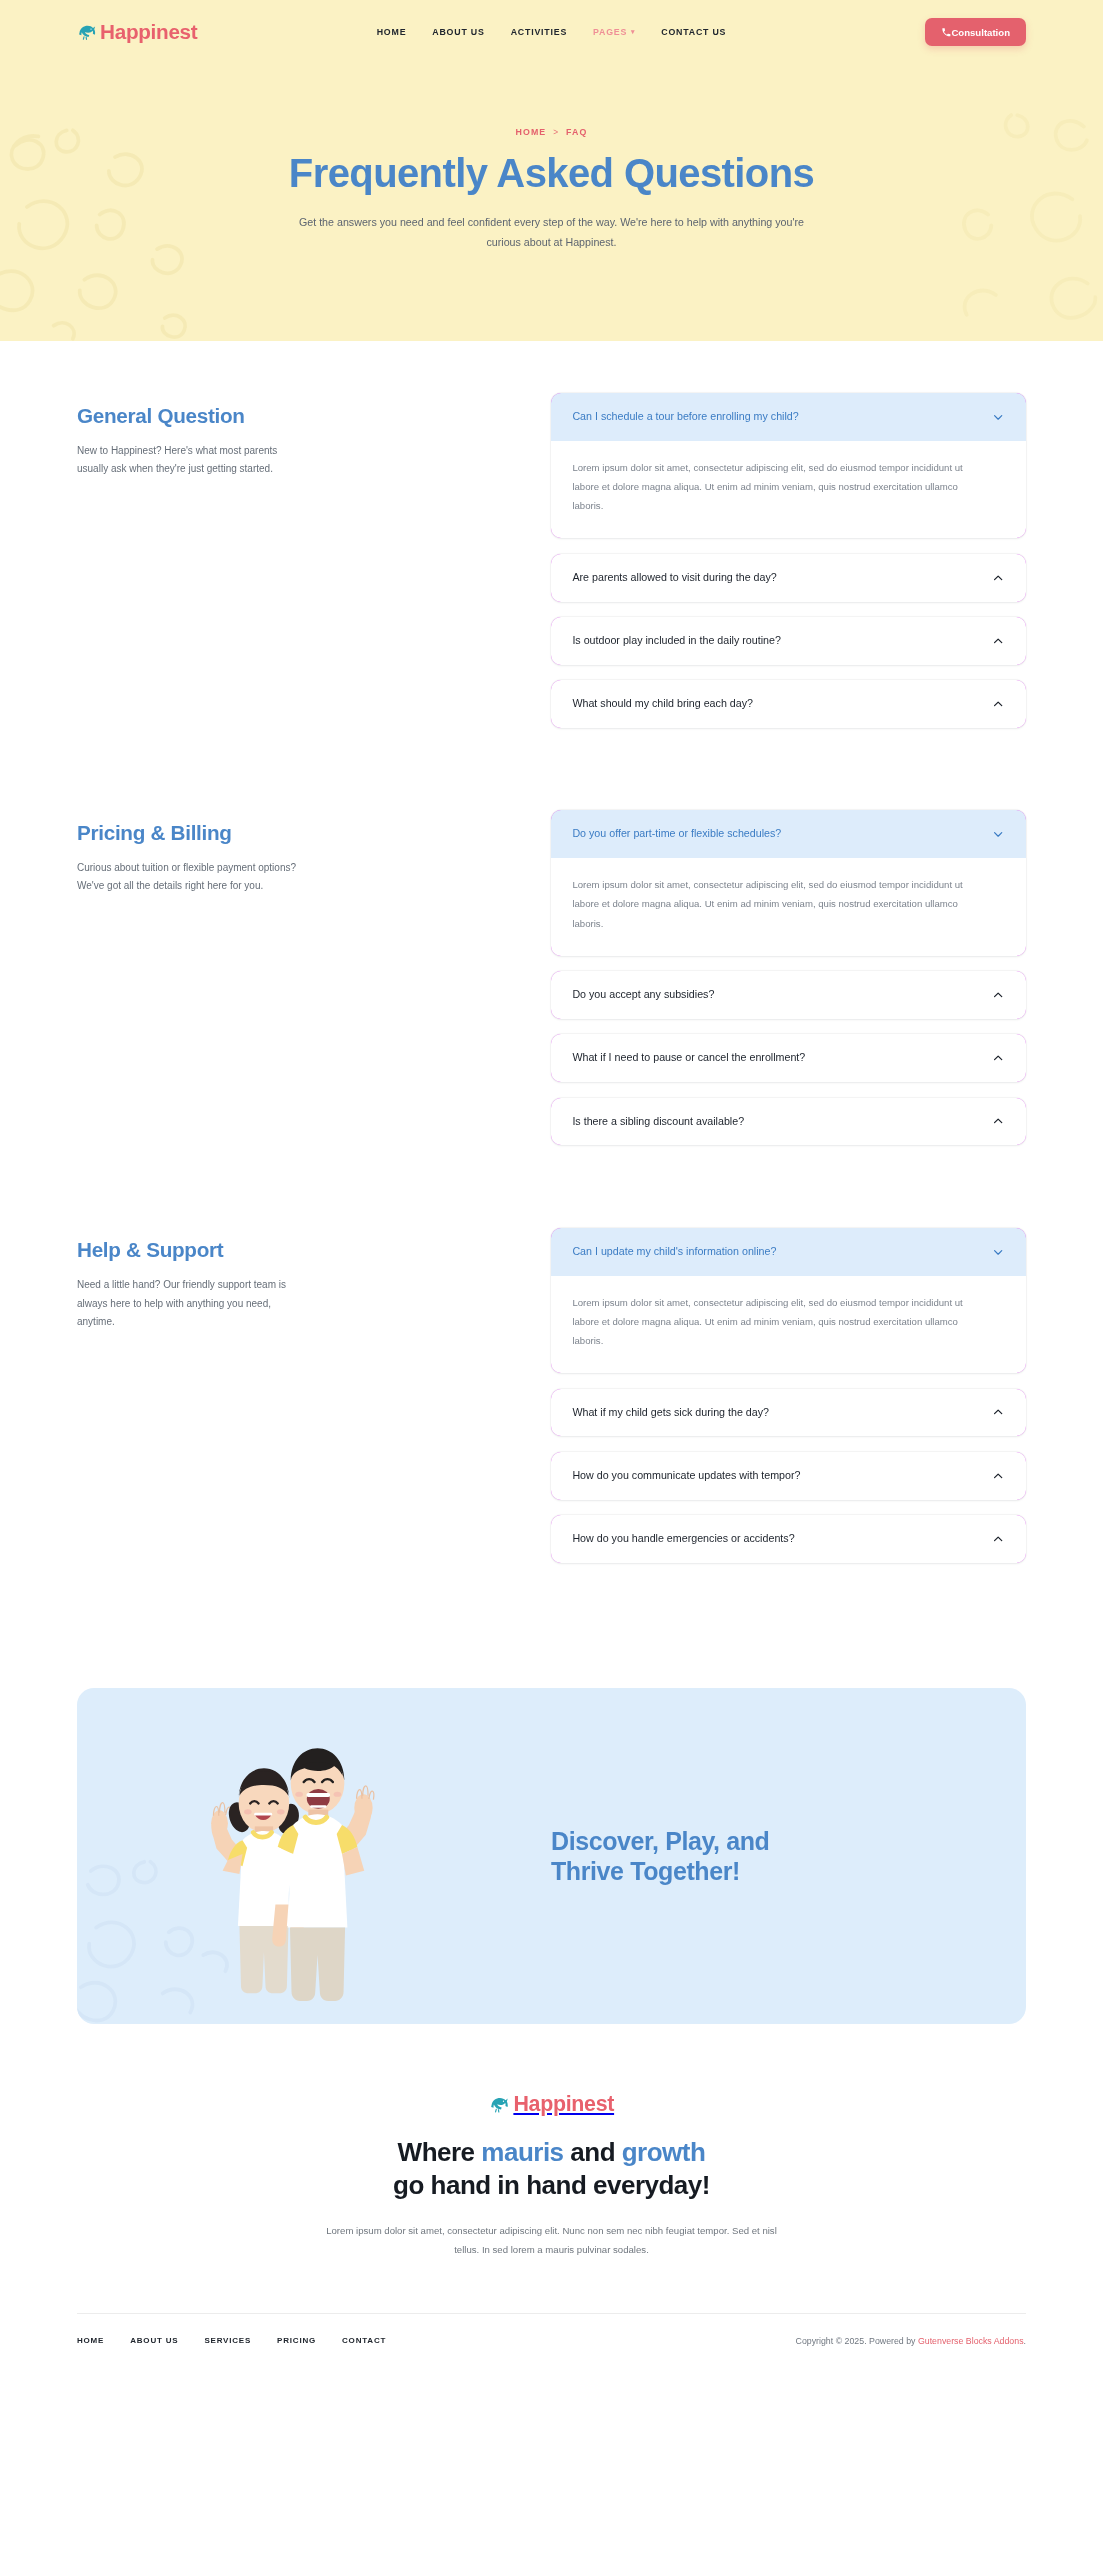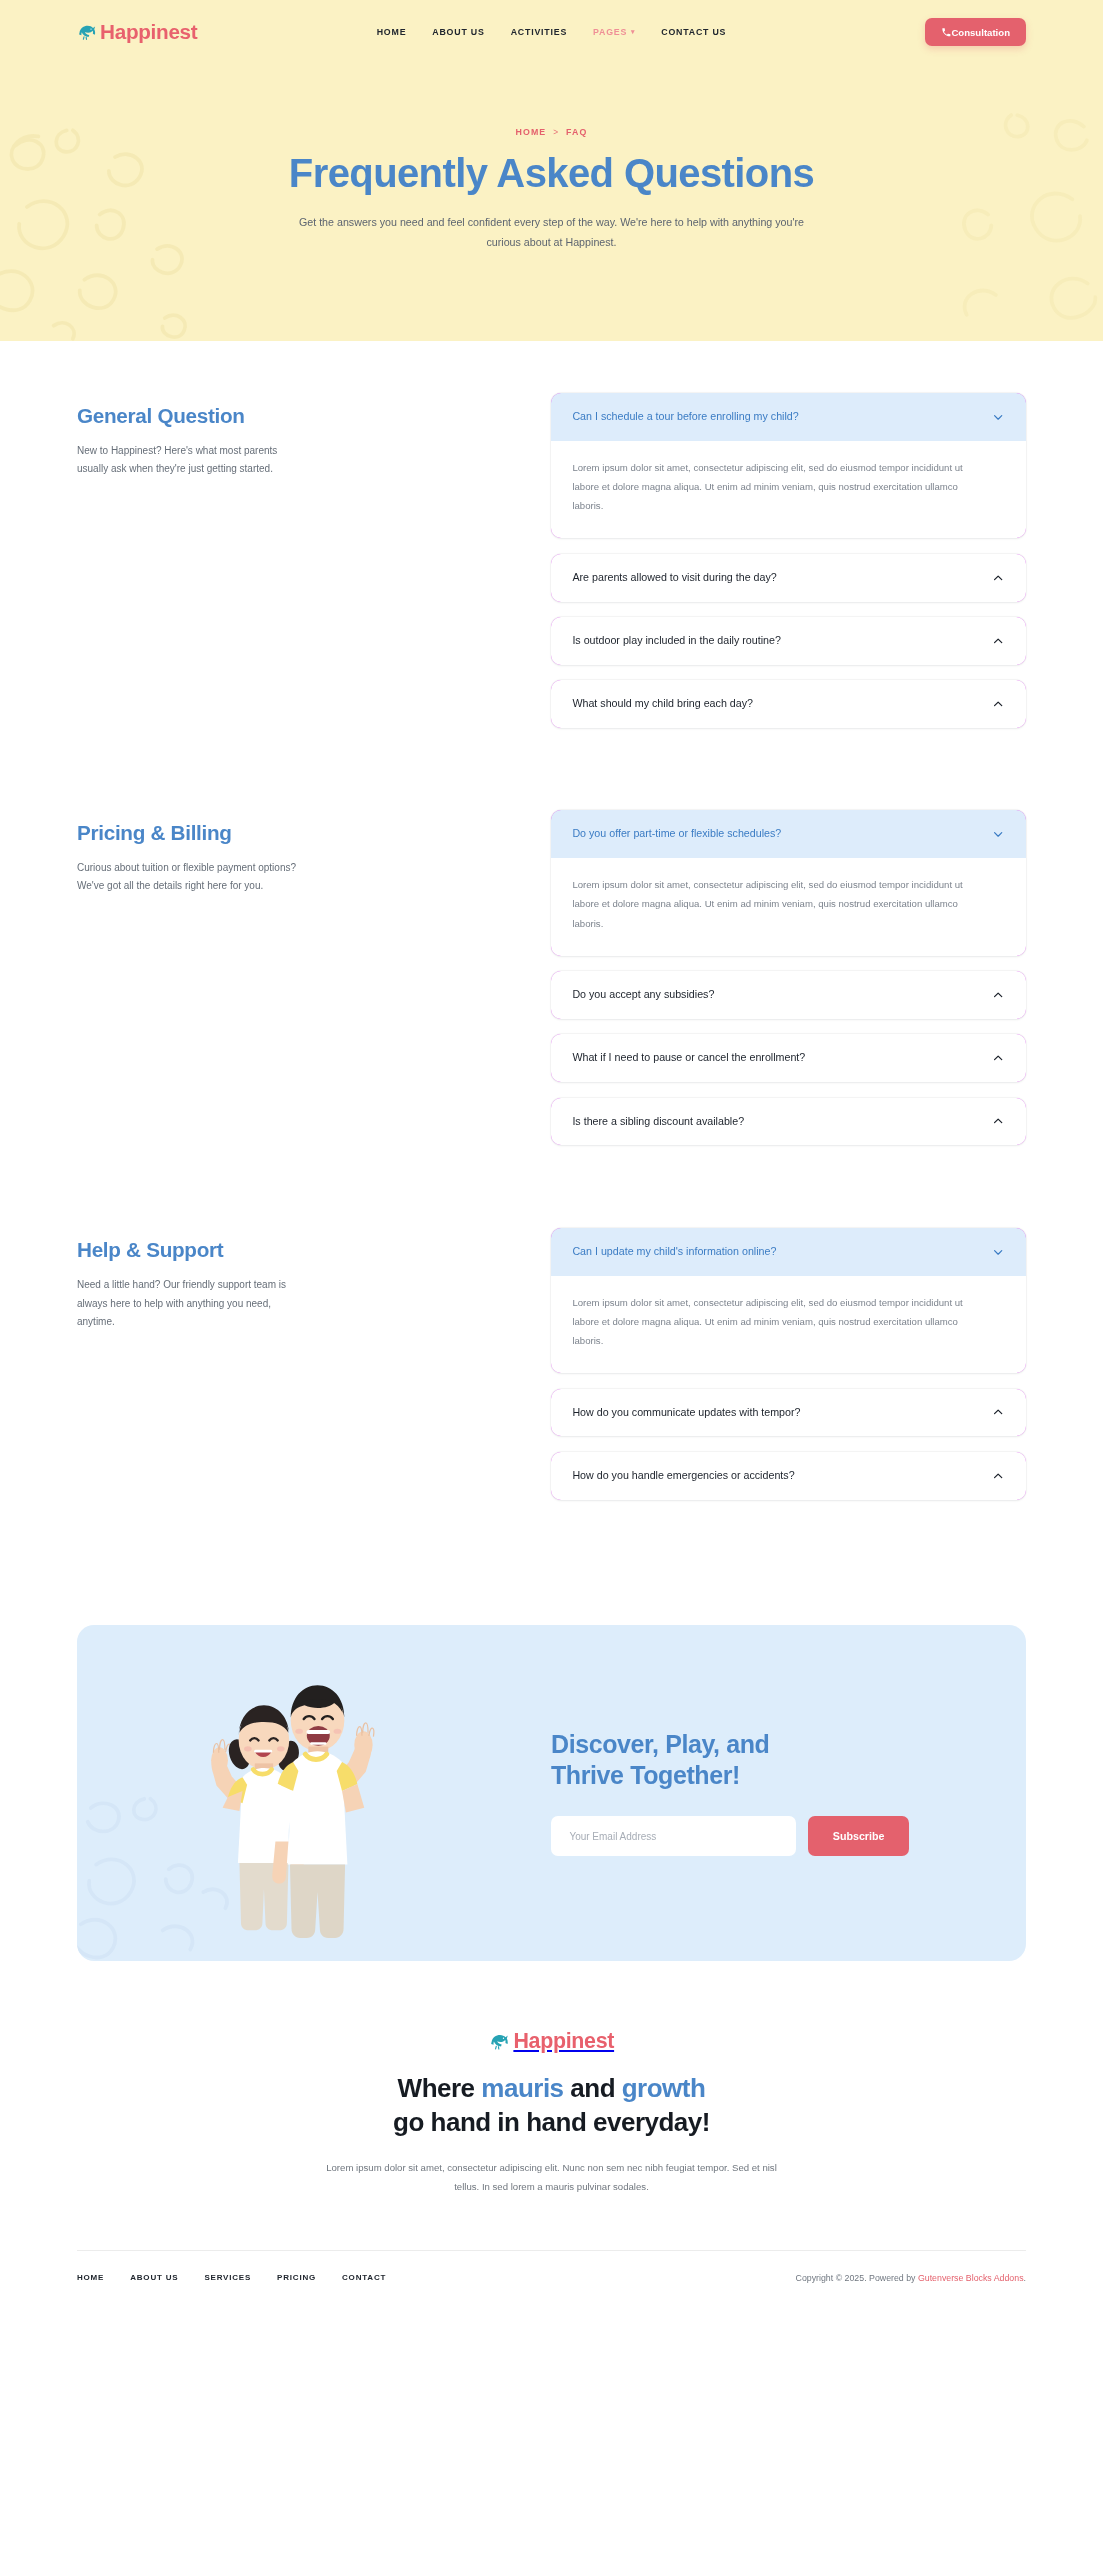--- a/index.html
+++ b/index.html
@@ -528,20 +528,31 @@
                 <polyline points="5 9 12 16 19 9"></polyline>
               </svg>
             </span>
         </div>
         <div class="acc-body">
             <p>Lorem ipsum dolor sit amet, consectetur adipiscing elit, sed do eiusmod tempor incididunt ut labore et dolore magna aliqua. Ut enim ad minim veniam, quis nostrud exercitation ullamco laboris.</p>
           </div>
       </div>
       <div class="acc">
         <div class="acc-head">
+          <span class="acc-q">What if my child gets sick during the day?</span>
+          <span class="acc-chev">
+              <svg viewBox="0 0 24 24" fill="none" stroke="currentColor" stroke-width="2.4" stroke-linecap="round" stroke-linejoin="round">
+                <polyline points="5 15 12 8 19 15"></polyline>
+              </svg>
+            </span>
+        </div>
+
+      </div>
+      <div class="acc">
+        <div class="acc-head">
           <span class="acc-q">How do you communicate updates with tempor?</span>
           <span class="acc-chev">
               <svg viewBox="0 0 24 24" fill="none" stroke="currentColor" stroke-width="2.4" stroke-linecap="round" stroke-linejoin="round">
                 <polyline points="5 15 12 8 19 15"></polyline>
               </svg>
             </span>
         </div>
 
       </div>
       <div class="acc">
@@ -650,24 +661,20 @@
 
         <path d="M158 314h72l-2 84c0 7-5 12-11 12h-9c-7 0-11-5-11-12l-3-48-3 48c0 7-4 12-11 12h-9c-6 0-11-5-11-12l-2-84Z" fill="#ded6c7"></path>
       </g>
     </svg>
 
     <div class="cta-right">
       <h2 class="cta-title">
         <span>Discover, Play, and</span><br>
         <span>Thrive Together!</span>
       </h2>
-      <div class="cta-form">
-        <input class="cta-input" type="email" placeholder="Your Email Address" style="">
-        <button class="cta-sub-btn">Subscribe</button>
-      </div>
     </div>
   </div>
 </section>
 
 <footer class="footer">
   <a class="footer-logo" href="#">
     <svg class="logo-bird" viewBox="0 0 32 32" fill="none">
       <path d="M4 17c1-7 7-11 13-11 3.6 0 6.6 1.4 8.6 3.6L29 7l-1.4 4.6C28.5 13.4 29 15.4 29 17.6c0 1-.2 1.8-.5 2.6l-3.2-1.6c.2-.7.3-1.4.3-2.1 0-1-.2-1.9-.5-2.7-1.6 2-4.2 3.2-7.3 3.2-2 0-3.7-.4-5-1.1.8 2.6 3.3 4.5 6.8 4.8l-1 3.2c-5.4-.4-9.6-3.6-11-7.7-.4 1.1-.6 2.3-.6 3.5 0 .5 0 1 .1 1.5L3.4 20A12 12 0 0 1 4 17Z" fill="#27a3b4"></path>
       <path d="M11.2 23.8l-1 3.8M14.6 24.3l.6 3.6" stroke="#27a3b4" stroke-width="1.8" stroke-linecap="round"></path>
       <circle cx="22.4" cy="11.2" r="1" fill="#ffffff"></circle>

